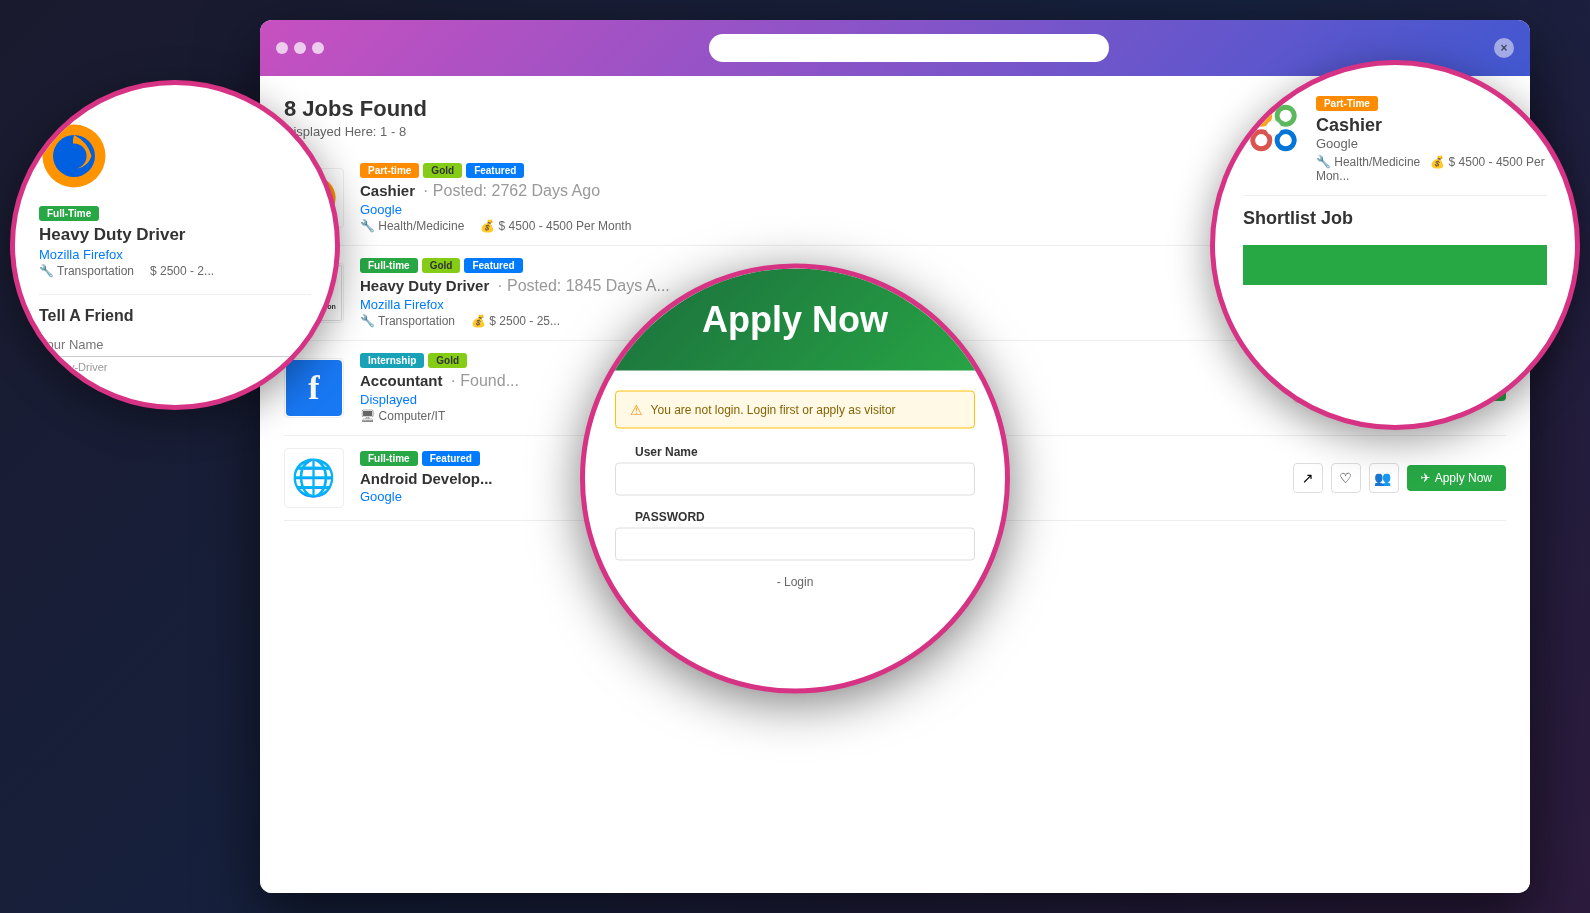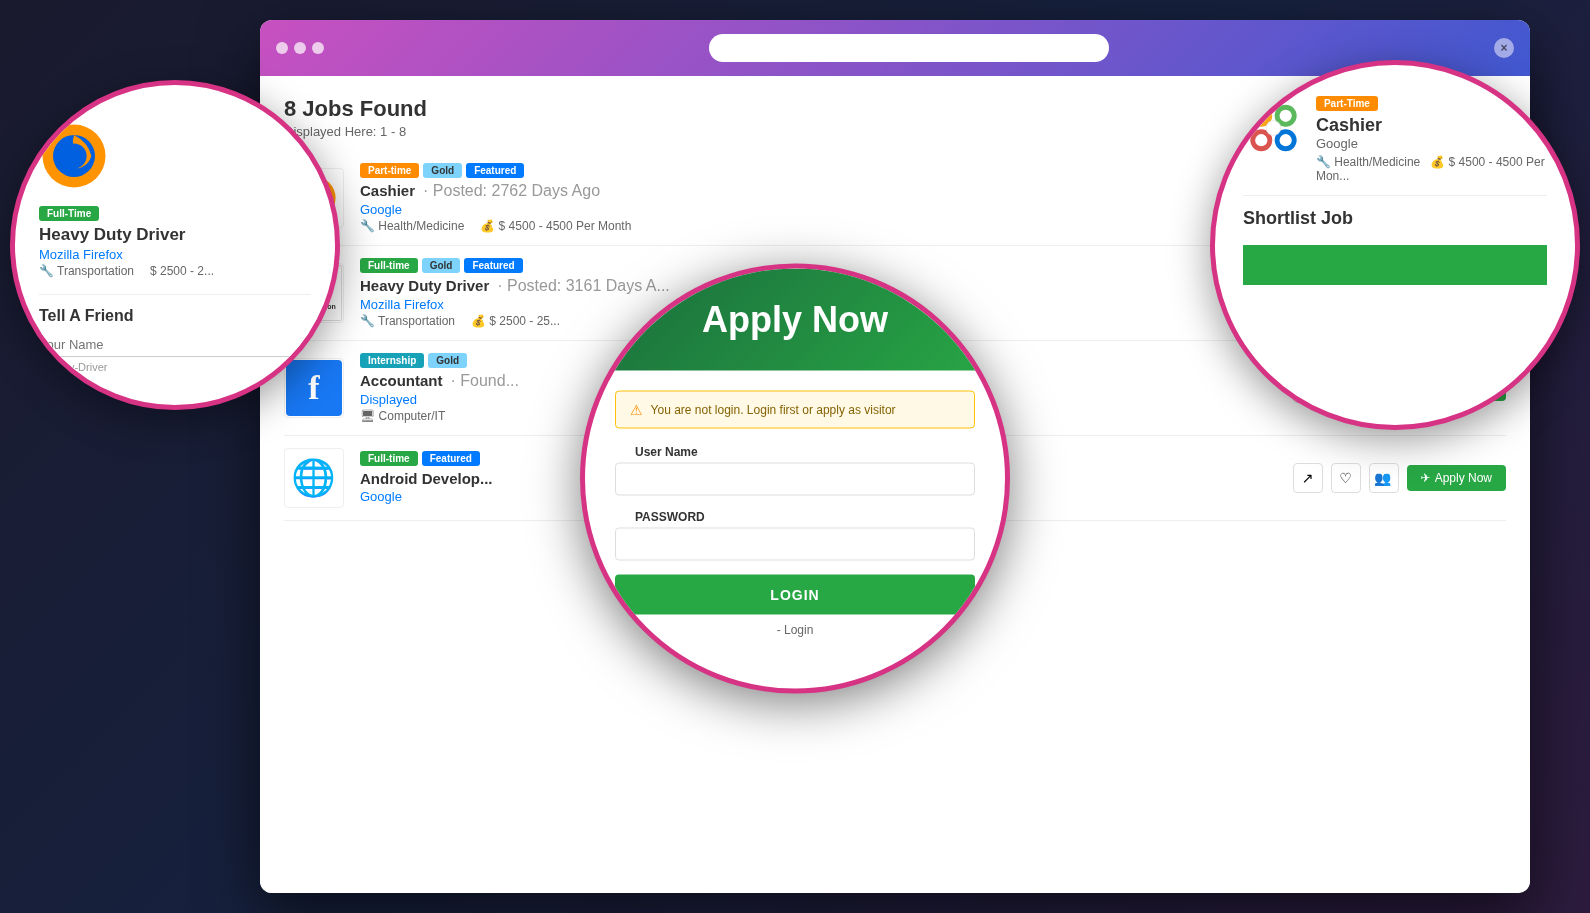--- a/index.html
+++ b/index.html
@@ -143,21 +143,21 @@
       padding: 2px 8px;
       border-radius: 3px;
       font-size: 10px;
       font-weight: bold;
       color: white;
     }
 
     .badge-parttime { background: #ff8c00; }
     .badge-fulltime { background: #28a745; }
     .badge-internship { background: #17a2b8; }
-    .badge-gold { background: #7dd3fc; color: #333; }
+    .badge-gold { background: #84cc16; color: #333; }
     .badge-featured { background: #007bff; }
 
     .job-title {
       font-size: 15px;
       font-weight: bold;
       color: #333;
     }
 
     .job-posted {
       font-size: 16px;
@@ -483,21 +483,21 @@
           </div>
         </div>
         <div class="job-details">
           <div class="job-badges">
             <span class="badge badge-fulltime">Full-time</span>
             <span class="badge badge-gold">Gold</span>
             <span class="badge badge-featured">Featured</span>
           </div>
           <div style="display:flex; align-items:baseline; gap:8px;">
             <span class="job-title">Heavy Duty Driver</span>
-            <span class="job-posted">· Posted: 3161 Days A...</span>
+            <span class="job-posted">· Posted: 1845 Days A...</span>
           </div>
           <div class="job-company">Mozilla Firefox</div>
           <div class="job-meta">
             <span>🔧 Transportation</span>
             <span>💰 $ 2500 - 25...</span>
           </div>
         </div>
         <div class="job-actions">
           <div class="action-btn">↗</div>
           <div class="action-btn">♡</div>
@@ -640,17 +640,16 @@
     <div class="form-group">
       <label class="form-label">User Name</label>
       <input class="form-input" type="text" style="">
     </div>
 
     <div class="form-group">
       <label class="form-label">PASSWORD</label>
       <input class="form-input" type="password" style="">
     </div>
 
-    <button class="login-btn">LOGIN</button>
 
     <div style="font-size:12px; color:#666; margin-top:8px; text-align:center;">- Login</div>
   </div>
 </div>
 
 </body></html>

